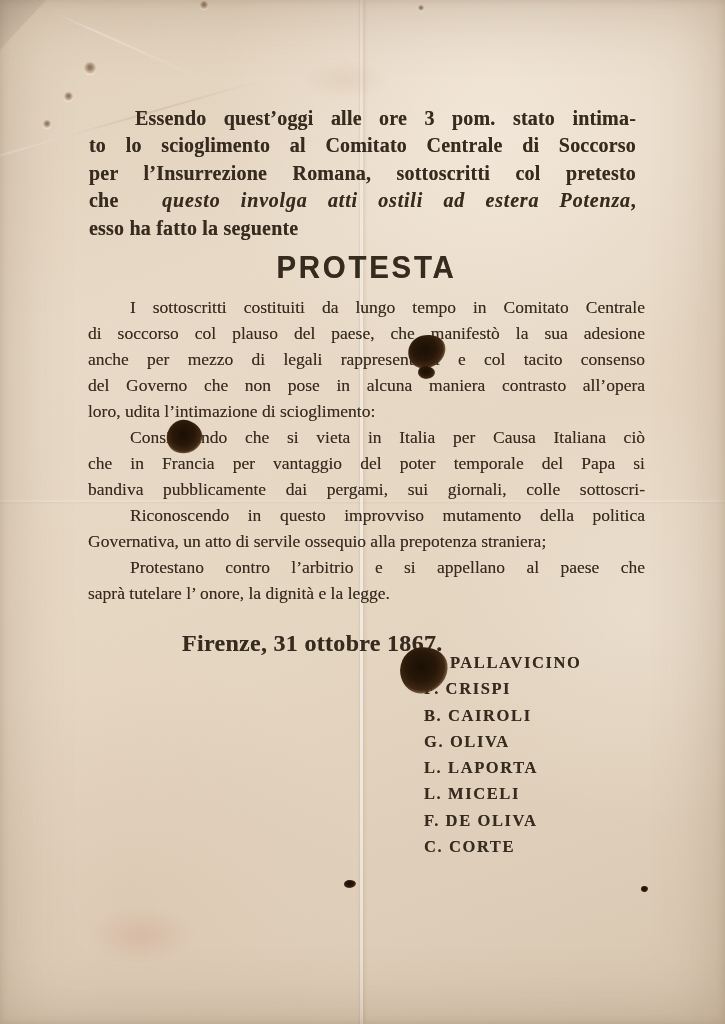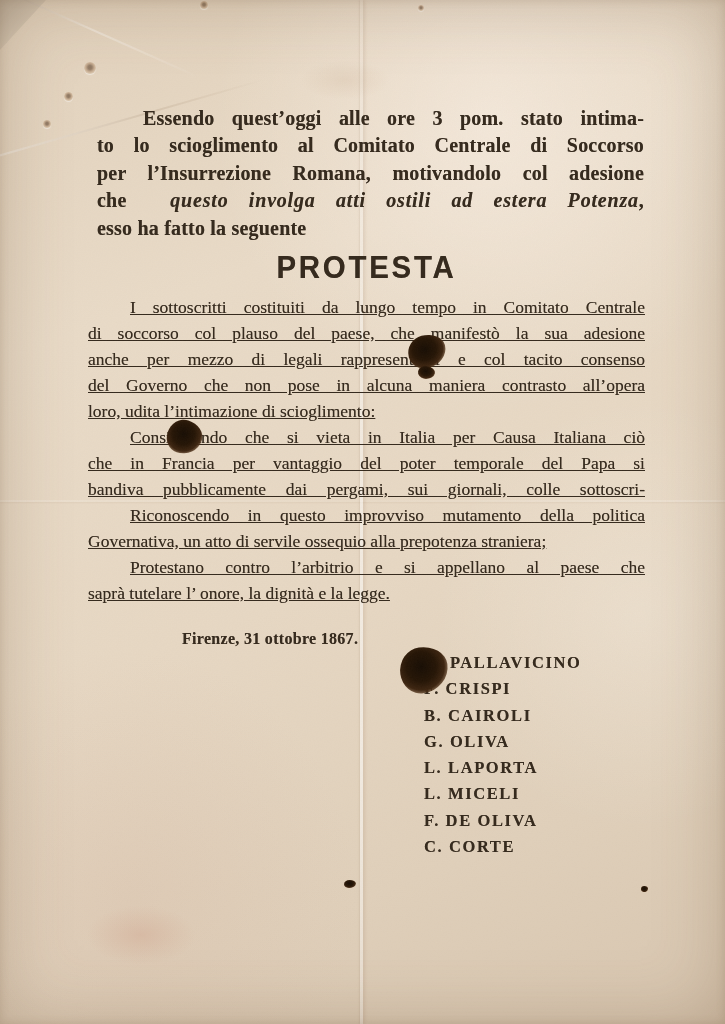--- a/index.html
+++ b/index.html
@@ -51,21 +51,21 @@
     opacity: 0.8;
   }
   .stain-soft { position: absolute; border-radius: 50%; pointer-events: none; }
   .stain-a { left: 86px; top: 905px; width: 110px; height: 60px;
     background: radial-gradient(ellipse, rgba(193,125,100,0.20), rgba(193,125,100,0) 70%); }
   .stain-b { left: 300px; top: 60px; width: 90px; height: 40px;
     background: radial-gradient(ellipse, rgba(170,130,95,0.12), rgba(170,130,95,0) 70%); }
 
   
   .preamble {
-    position: absolute; left: 97px; top: 105px; width: 547px;
+    position: absolute; left: 89px; top: 105px; width: 547px;
     font-weight: bold; font-size: 20px; line-height: 27.4px;
     letter-spacing: 0.2px;
     text-shadow: 0 0 0.5px rgba(51,40,28,0.55);
   }
   .line { text-align: justify; text-align-last: justify; }
   .line.first { text-indent: 46px; }
   .line.last { text-align-last: left; }
   .italic { font-style: italic; letter-spacing: 0.8px; margin-left: 24px; }
 
   .doc-title {
@@ -74,27 +74,26 @@
     font-family: "Liberation Sans", sans-serif;
     font-weight: bold; font-size: 32px; letter-spacing: 3px;
     transform: scaleX(0.92);
     text-shadow: 0 0 0.6px rgba(51,40,28,0.6);
   }
 
   .body-text {
     position: absolute; left: 88px; top: 294px; width: 557px;
     font-size: 17.5px; line-height: 26px;
     text-shadow: 0 0 0.4px rgba(51,40,28,0.5);
-    text-decoration: underline;
   }
   .body-text .line.first { text-indent: 42px; }
 
   .dateline {
     position: absolute; left: 182px; top: 630px;
-    font-size: 16px; font-weight: bold; letter-spacing: 0.3px;
+    font-size: 24px; font-weight: bold; letter-spacing: 0.3px;
     text-shadow: 0 0 0.4px rgba(51,40,28,0.5);
   }
 
   .signatures {
     position: absolute; left: 424px; top: 650px;
     font-weight: bold; font-size: 16.5px; line-height: 26.3px;
     letter-spacing: 1.6px;
     text-shadow: 0 0 0.4px rgba(51,40,28,0.55);
   }
 
@@ -129,21 +128,21 @@
   <div class="crease crease-d2"></div>
   <div class="crease crease-d1"></div>
   <div class="crease crease-h1"></div>
   <div class="crease crease-v"></div>
   <div class="stain-soft stain-a"></div>
   <div class="stain-soft stain-b"></div>
 
   <div class="preamble">
       <div class="line first"><span>Essendo quest’oggi alle ore 3 pom. stato intima-</span></div>
       <div class="line"><span>to lo scioglimento al Comitato Centrale di Soccorso</span></div>
-      <div class="line"><span>per l’Insurrezione Romana, motivandolo col adesione</span></div>
+      <div class="line"><span>per l’Insurrezione Romana, sottoscritti col pretesto</span></div>
       <div class="line"><span>che </span><span class="italic">questo involga atti ostili ad estera Potenza</span><span>,</span></div>
       <div class="line last"><span>esso ha fatto la seguente</span></div>
     </div>
 
   <div class="doc-title">PROTESTA</div>
 
   <div class="body-text">
       <div class="para">
         <div class="line first">I sottoscritti costituiti da lungo tempo in Comitato Centrale</div>
         <div class="line">di soccorso col plauso del paese, che manifestò la sua adesione</div>

